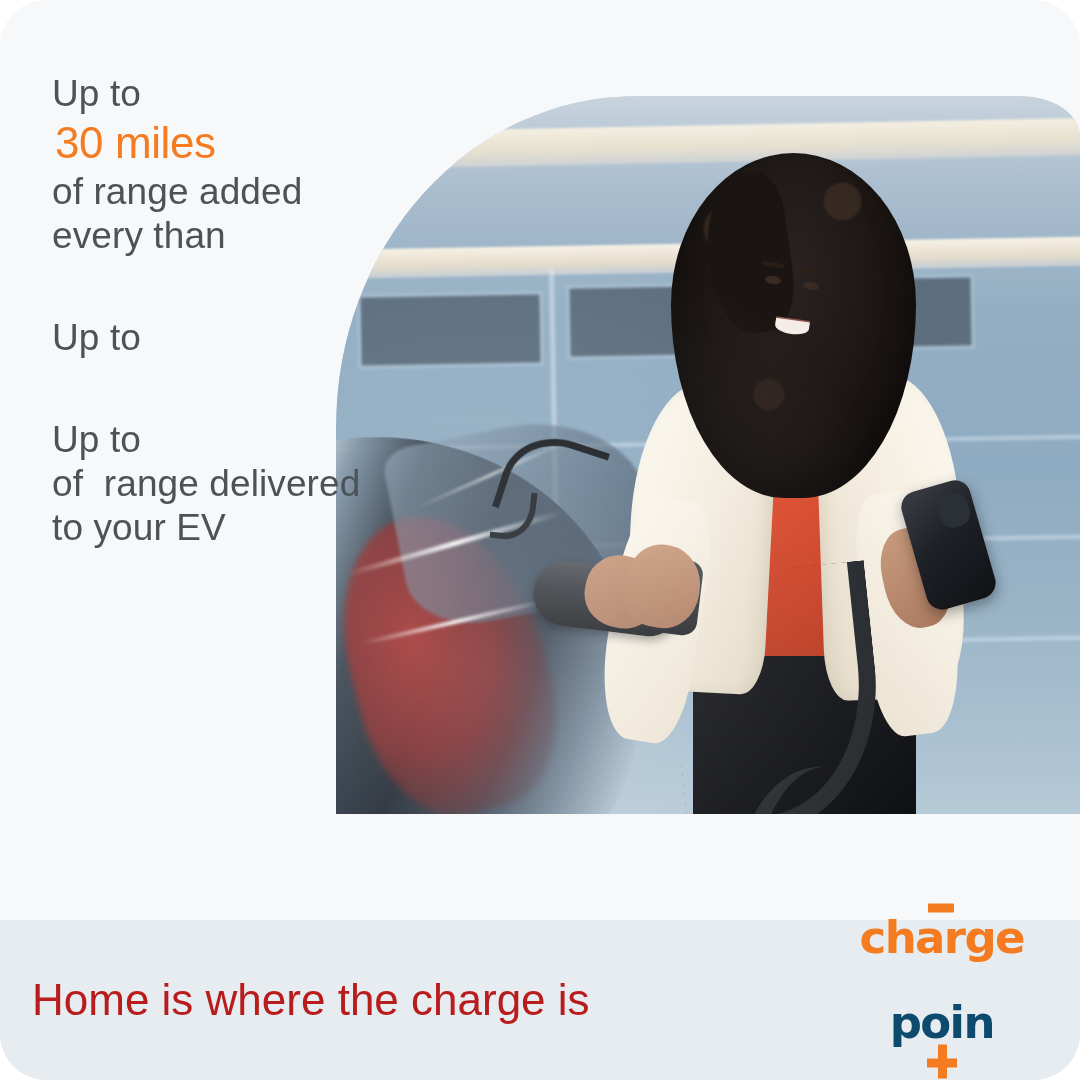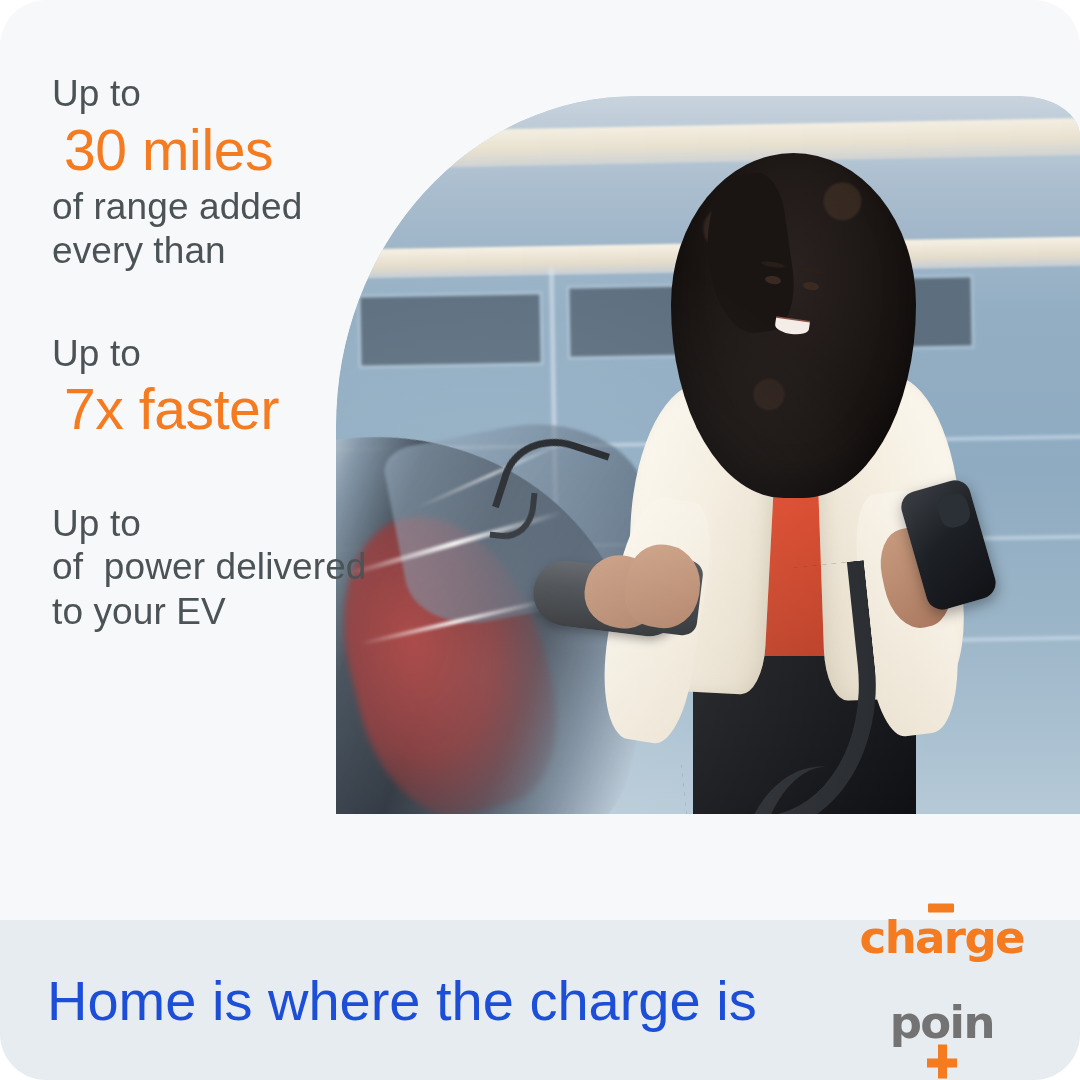--- a/index.html
+++ b/index.html
@@ -388,49 +388,49 @@
   }
   .stat { margin-bottom: 58px; }
   .stat:last-child { margin-bottom: 0; }
   .stat-pre {
     font-size: 37px;
     line-height: 1.18;
     color: #4C5356;
     letter-spacing: .1px;
   }
   .stat-big {
-    font-size: 57px;
+    font-size: 44px;
     line-height: 1.18;
     color: #F47B20;
     letter-spacing: -.4px;
-    margin: 1px 12px 1px;
+    margin: 1px 3px 1px;
   }
   .stat-post {
     font-size: 37px;
     line-height: 1.2;
     color: #4C5356;
     letter-spacing: .1px;
     white-space: pre-wrap;
   }
 
   
   .footer {
     position: absolute;
     left: 0; top: 920px;
     width: 1080px; height: 160px;
     background: #E7ECF0;
     border-radius: 0 0 46px 46px;
   }
   .tagline {
     position: absolute;
-    left: 47px;
+    left: 32px;
     top: 50%;
     transform: translateY(-50%);
-    font-size: 56px;
-    color: #1d4ed8;
+    font-size: 44px;
+    color: #b91c1c;
     letter-spacing: 0;
     white-space: nowrap;
   }
 
   
   .logo {
     position: absolute;
     right: 56px;
     top: 50%;
     transform: translateY(-50%);
@@ -449,21 +449,21 @@
     margin-bottom: 2px;
   }
   .logo-word {
     font-family: "DejaVu Sans", sans-serif;
     font-weight: bold;
     font-size: 45px;
     letter-spacing: -1.6px;
     line-height: 1;
   }
   .logo-charge { color: #F47B20; }
-  .logo-poin  { color: #737373; margin-top: 40px; }
+  .logo-poin  { color: #0c4a6e; margin-top: 40px; }
   .logo-plus {
     position: relative;
     display: inline-block;
     width: 30px;
     height: 34px;
     margin-left: 1px;
   }
   .logo-plus::before {
     content: "";
     position: absolute;
@@ -553,26 +553,25 @@
 
       <div class="stat">
         <div class="stat-pre">Up to</div>
         <div class="stat-big">30 miles</div>
         <div class="stat-post">of range added
 every than</div>
       </div>
 
       <div class="stat">
         <div class="stat-pre">Up to</div>
-        <div class="stat-big">7x faster</div>
       </div>
 
       <div class="stat">
         <div class="stat-pre">Up to</div>
-        <div class="stat-post">of  power delivered
+        <div class="stat-post">of  range delivered
 to your EV</div>
       </div>
 
     </div>
   </div>
 
   <div class="footer">
     <div class="tagline">Home is where the charge is</div>
 
     <div class="logo">

